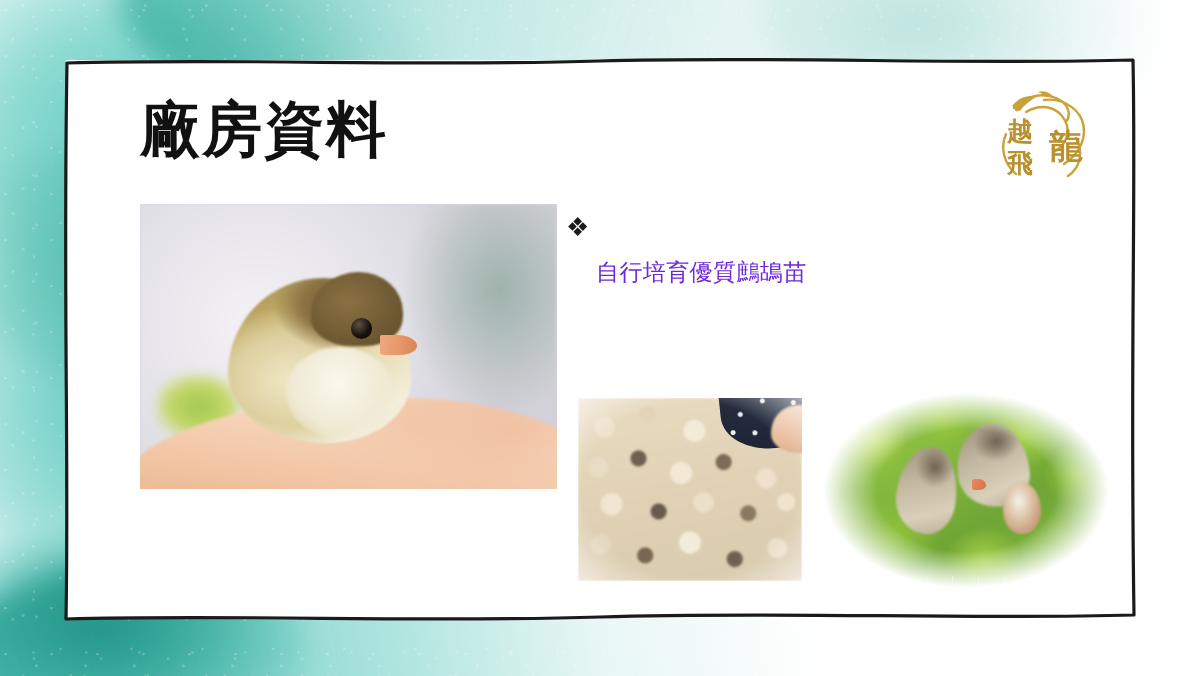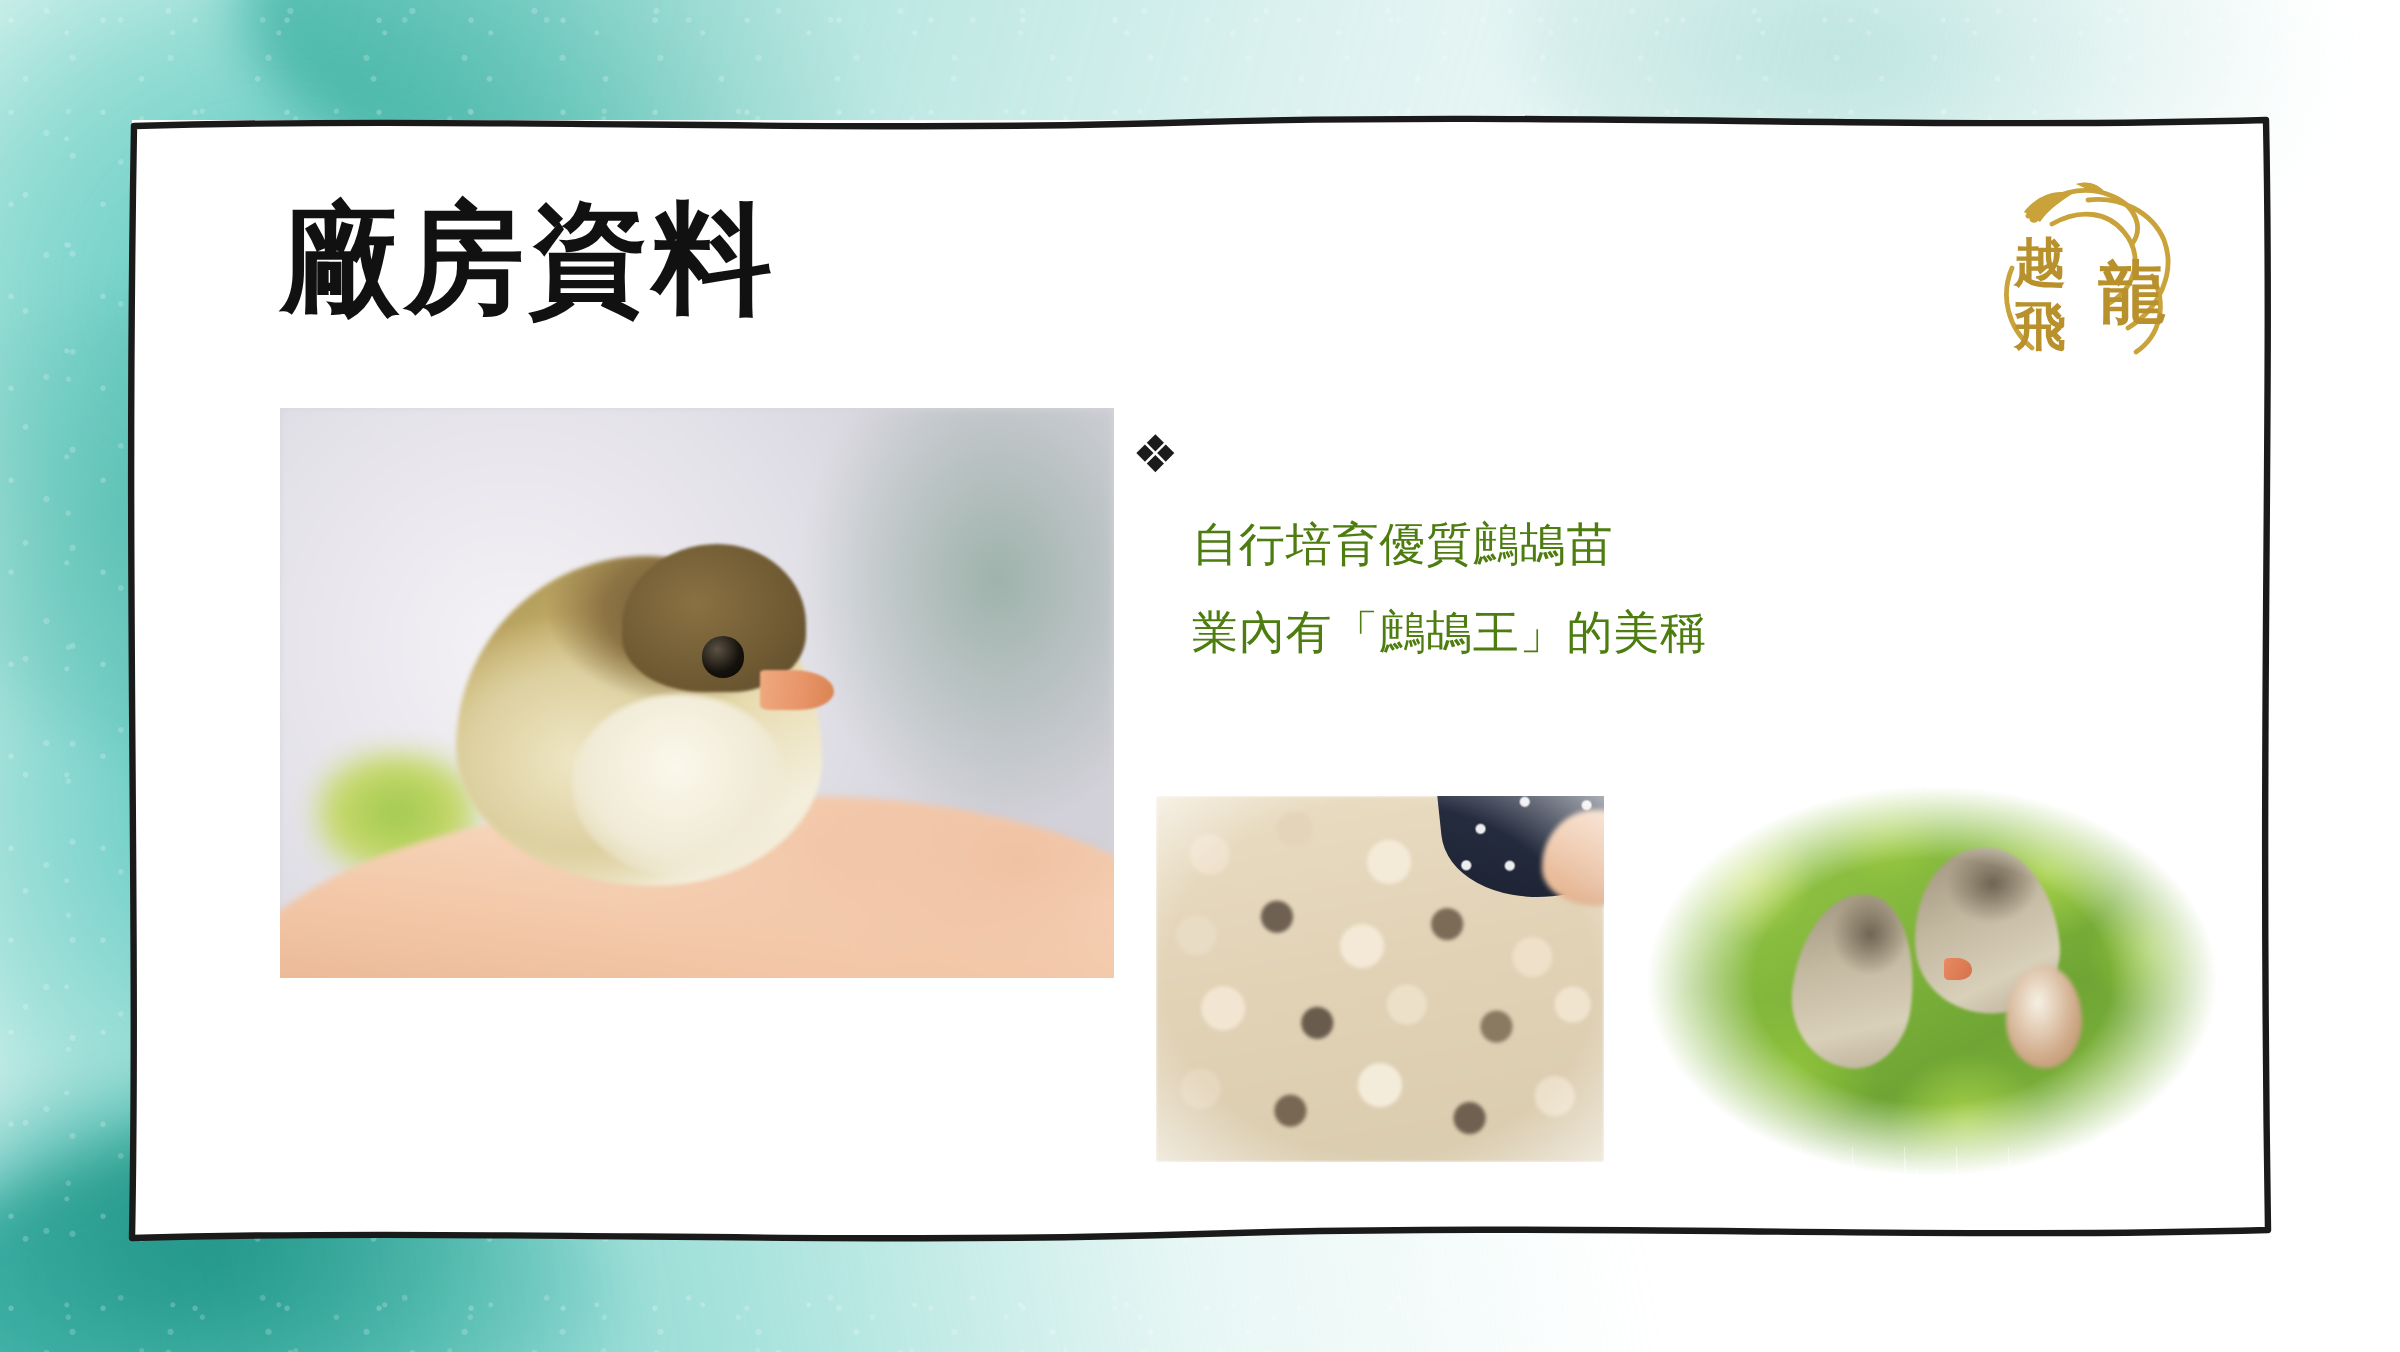--- a/index.html
+++ b/index.html
@@ -370,21 +370,21 @@
   .bullet-mark {
     font-size: 26px;
     margin-right: 2px;
     color: #1b1b1b;
   }
   .sub-line {
     margin-left: 30px;
     margin-top: 14px;
     font-size: 23px;
     font-weight: 400;
-    color: #4d7c0f;
+    color: #6d28d9;
     letter-spacing: .4px;
     line-height: 1.3;
     white-space: nowrap;
   }
 </style>
 </head>
 <body>
 
 <div class="slide">
 
@@ -456,16 +456,15 @@
     <div class="grass-chick-b"></div>
     <div class="grass-beak"></div>
     <div class="grass-egg"></div>
   </div>
 
   <div class="textblock">
     <div class="bullet-head">
       <span class="bullet-mark">❖</span>
     </div>
     <div class="sub-line">自行培育優質鷓鴣苗</div>
-    <div class="sub-line">業內有「鷓鴣王」的美稱</div>
   </div>
 
 </div>
 
 </body></html>

